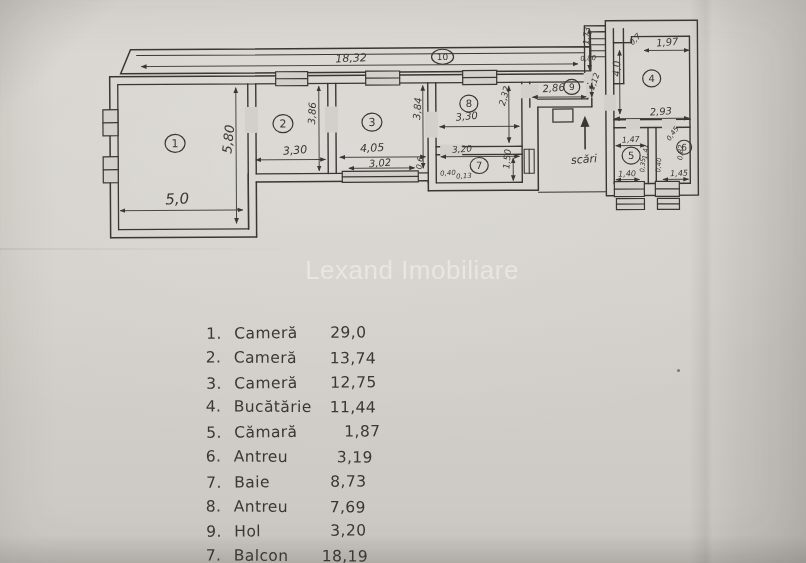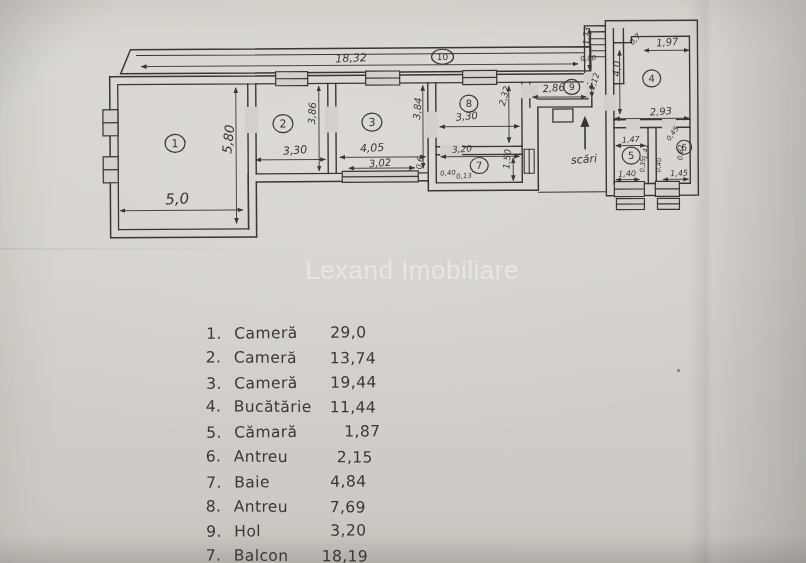--- a/index.html
+++ b/index.html
@@ -254,41 +254,41 @@
       <span class="val">29,0</span>
     </div>
     <div class="row">
       <span class="num">2.</span>
       <span class="name">Cameră</span>
       <span class="val">13,74</span>
     </div>
     <div class="row">
       <span class="num">3.</span>
       <span class="name">Cameră</span>
-      <span class="val">19,44</span>
+      <span class="val">12,75</span>
     </div>
     <div class="row">
       <span class="num">4.</span>
       <span class="name">Bucătărie</span>
       <span class="val">11,44</span>
     </div>
     <div class="row">
       <span class="num">5.</span>
       <span class="name">Cămară</span>
       <span class="val">1,87</span>
     </div>
     <div class="row">
       <span class="num">6.</span>
       <span class="name">Antreu</span>
-      <span class="val">2,15</span>
+      <span class="val">3,19</span>
     </div>
     <div class="row">
       <span class="num">7.</span>
       <span class="name">Baie</span>
-      <span class="val">4,84</span>
+      <span class="val">8,73</span>
     </div>
     <div class="row">
       <span class="num">8.</span>
       <span class="name">Antreu</span>
       <span class="val">7,69</span>
     </div>
     <div class="row">
       <span class="num">9.</span>
       <span class="name">Hol</span>
       <span class="val">3,20</span>

